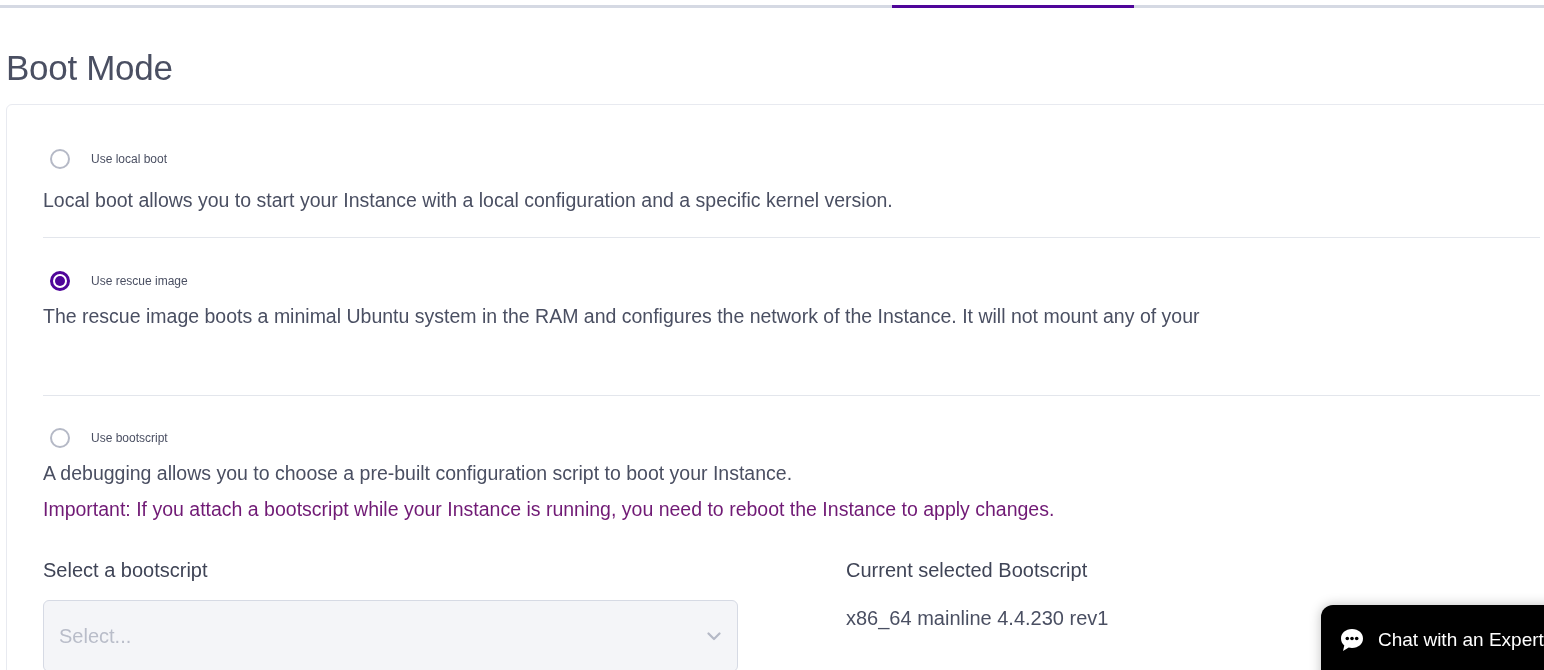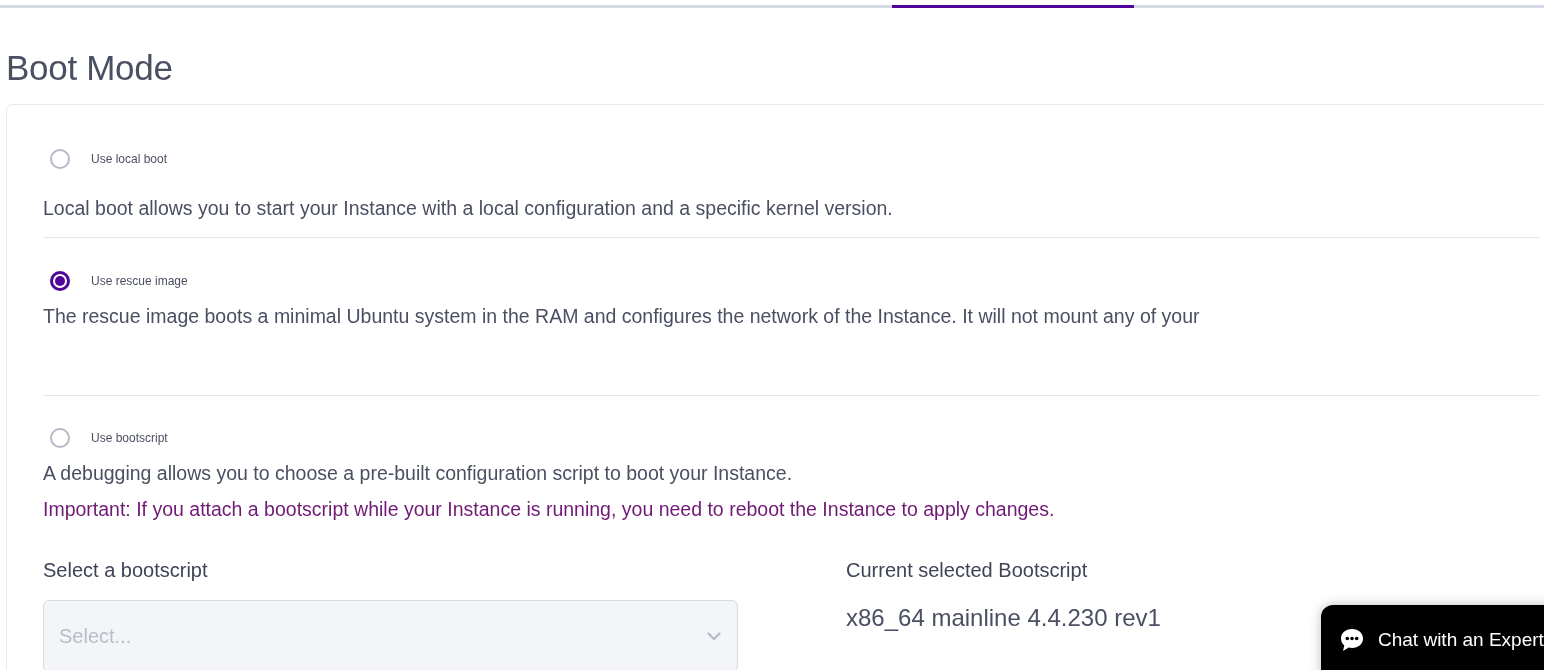--- a/index.html
+++ b/index.html
@@ -139,21 +139,21 @@
       width: 18px;
       height: 18px;
       display: inline-flex;
       align-items: center;
       justify-content: center;
     }
     .current-value {
       position: absolute;
       left: 846px;
       top: 604px;
-      font-size: 24px;
+      font-size: 20px;
       color: #4a4f62;
       line-height: 28px;
     }
     .chat-widget {
       position: absolute;
       left: 1321px;
       top: 605px;
       width: 260px;
       height: 80px;
       background: #000000;
@@ -189,21 +189,21 @@
 
 <h1 class="page-title">Boot Mode</h1>
 
 <div class="card"></div>
 
 <div class="option" style="top:145px;">
   <label class="radio-row">
     <span class="radio"></span>
     <span class="radio-label">Use local boot</span>
   </label>
-  <p class="desc" style="margin-top:17px;">Local boot allows you to start your Instance with a local configuration and a specific kernel version.</p>
+  <p class="desc" style="margin-top:9px;">Local boot allows you to start your Instance with a local configuration and a specific kernel version.</p>
 </div>
 
 <div class="divider" style="top:237px;"></div>
 
 <div class="option" style="top:267px;">
   <label class="radio-row">
     <span class="radio checked">
         <span class="dot"></span>
       </span>
     <span class="radio-label">Use rescue image</span>

